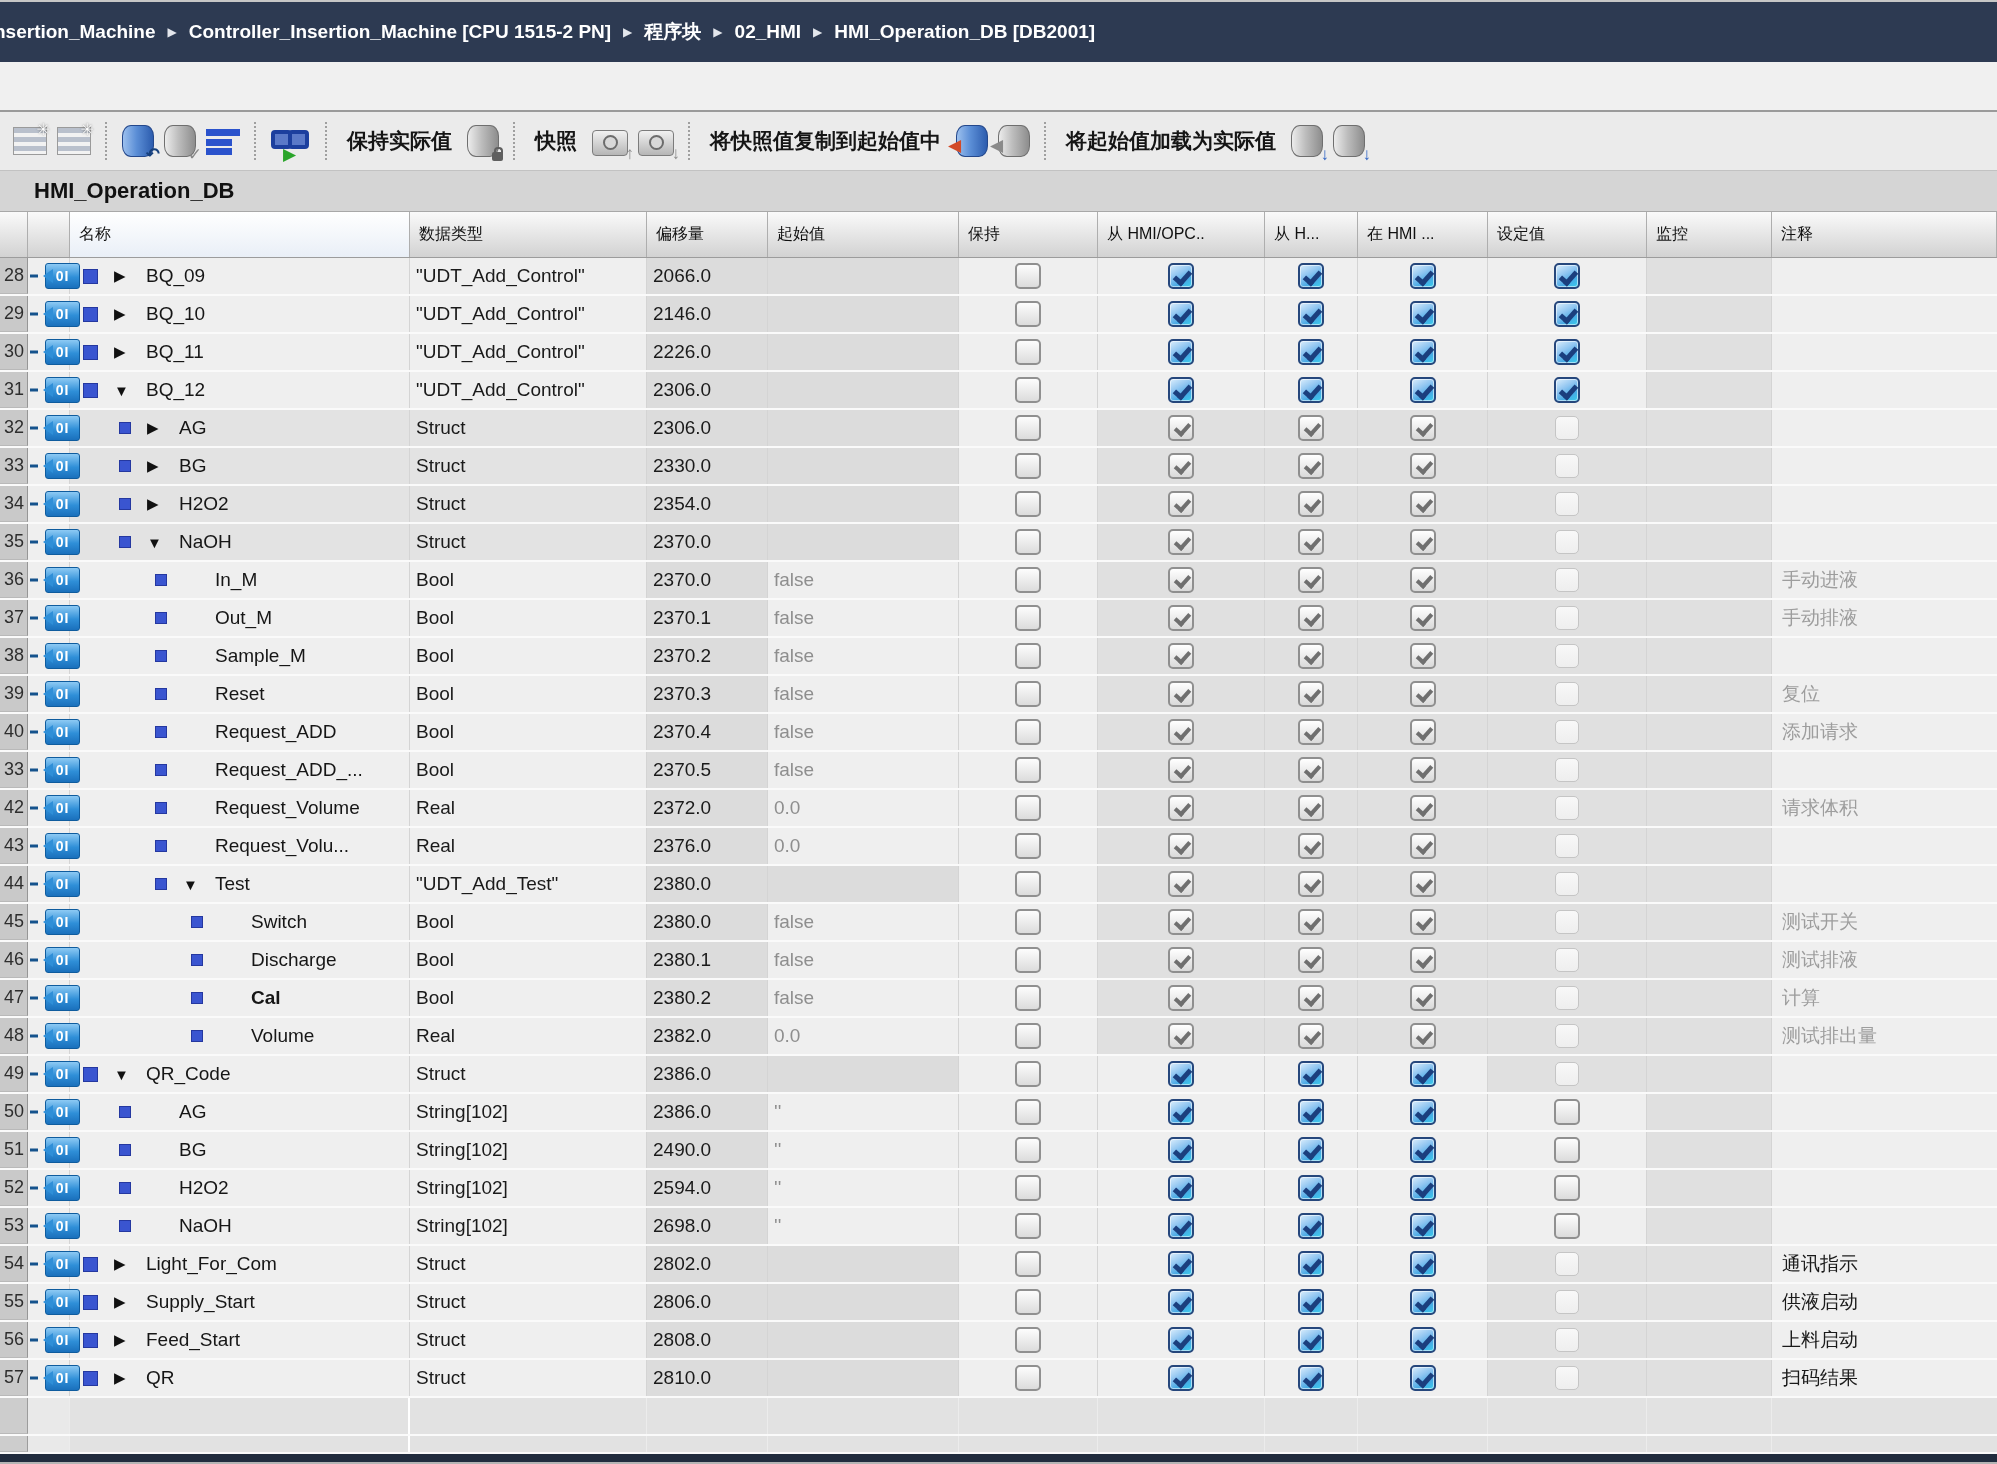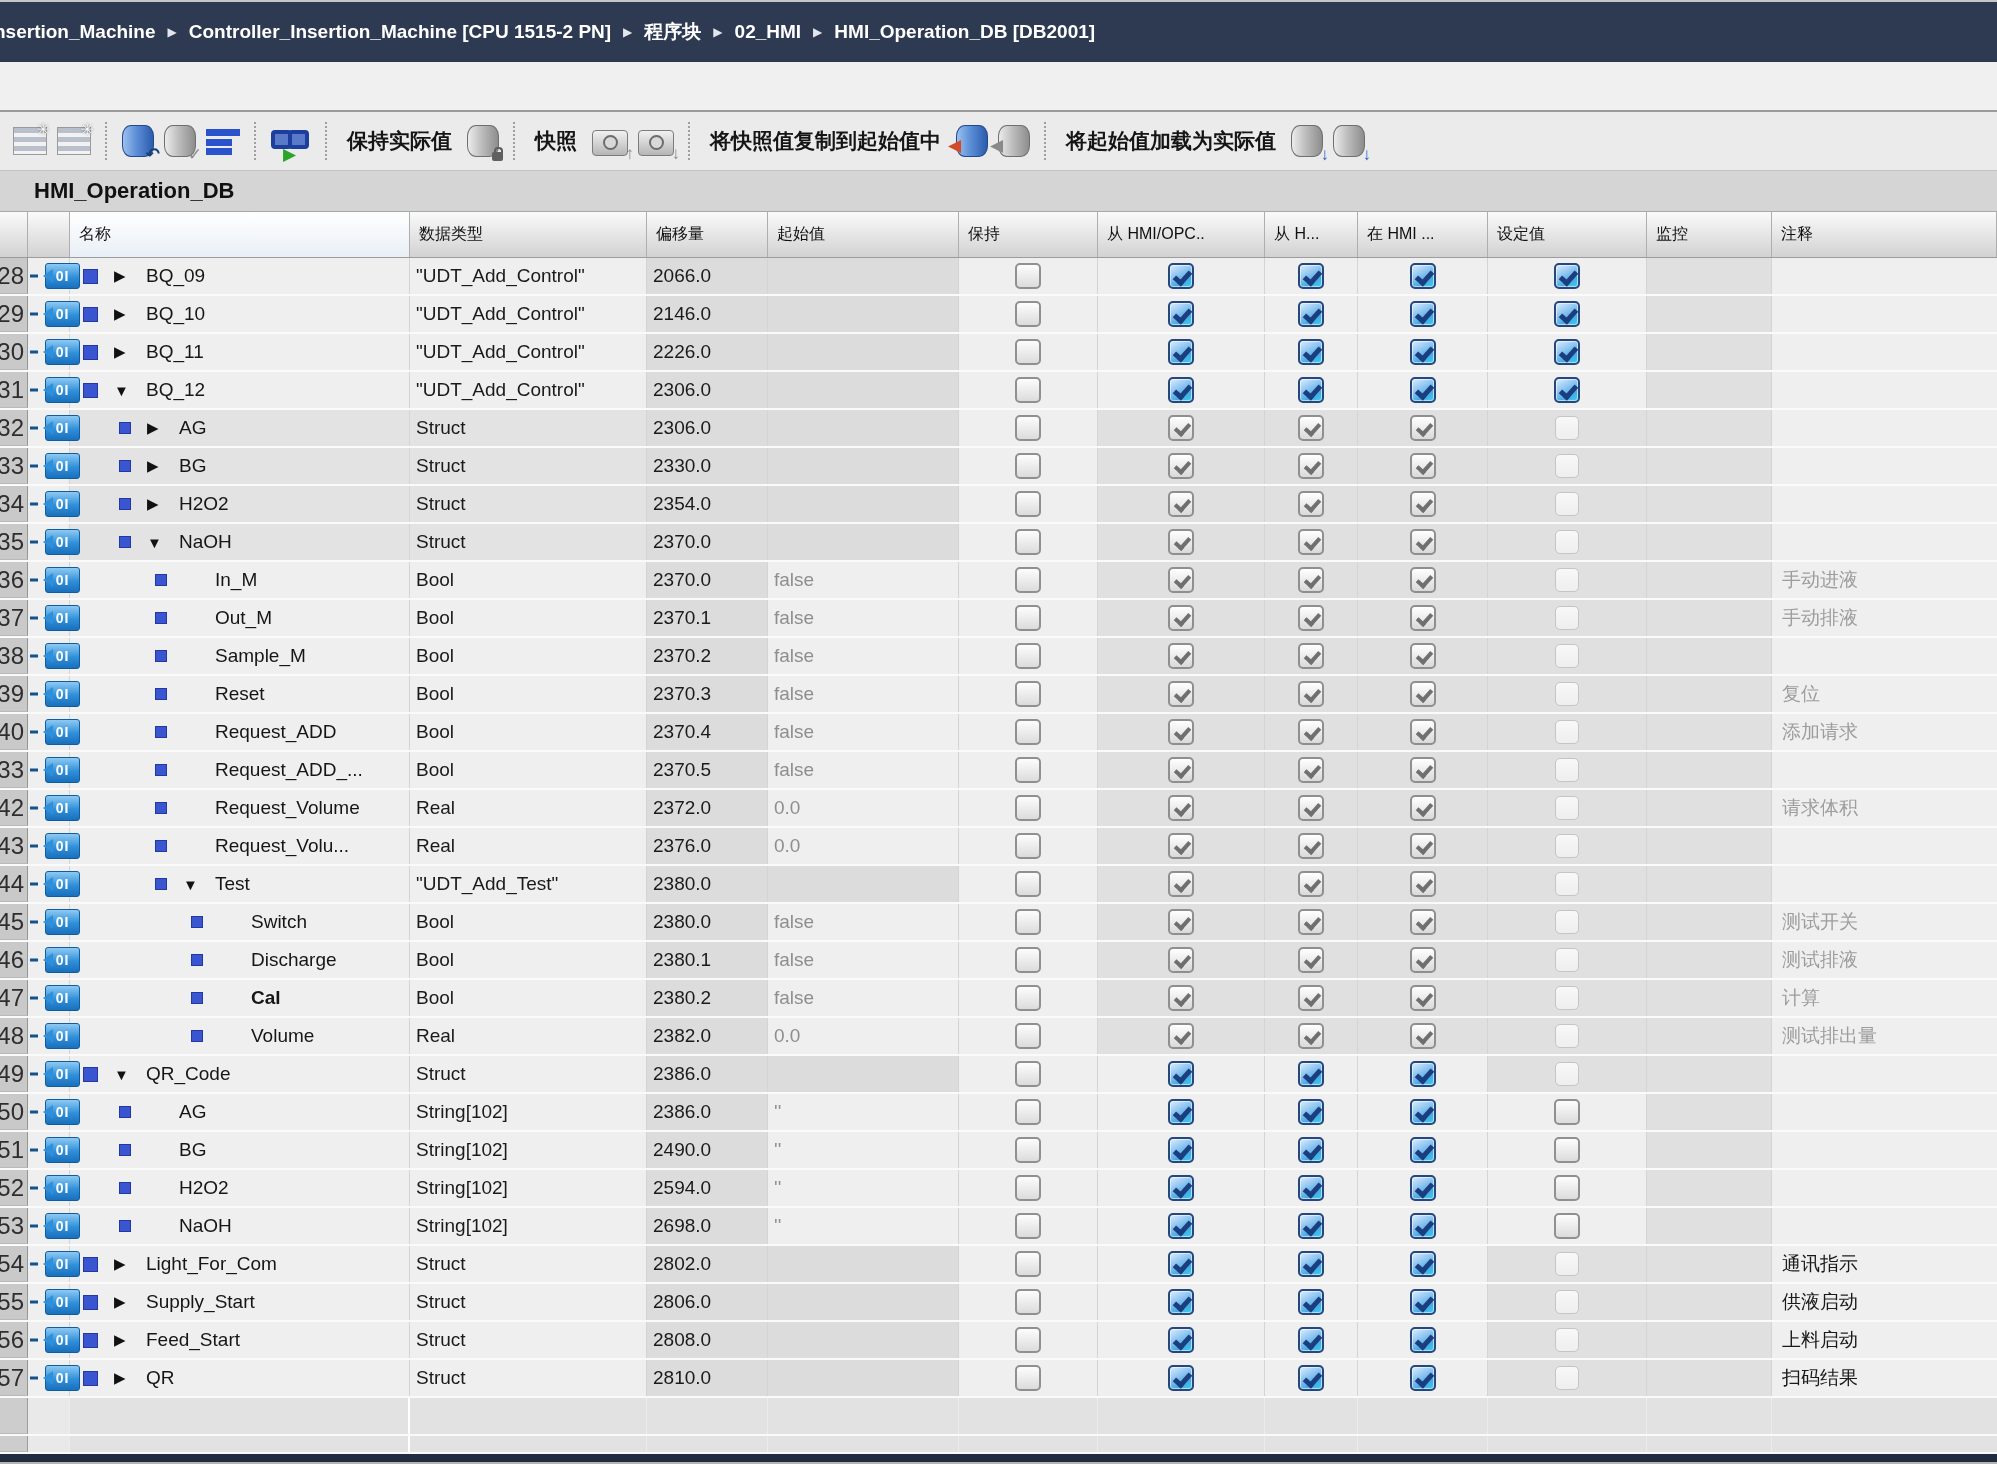--- a/index.html
+++ b/index.html
@@ -42,21 +42,21 @@
   .dbtitle{font-size:22px;font-weight:bold;color:#111;margin-left:34px;}
 
   
   .grid{display:grid;grid-template-columns:28px 42px 340px 237px 121px 191px 139px 167px 93px 130px 159px 125px 1fr;}
   .hrow{height:45px;background:linear-gradient(#fafafa,#d2d2d2);border-top:1px solid #a8a8a8;border-bottom:1px solid #9c9c9c;}
   .hcell{display:flex;align-items:center;font-size:16px;color:#101010;border-right:1px solid #aeaeae;padding:0 9px;overflow:hidden;white-space:nowrap;box-sizing:border-box;}
   .hname{background:linear-gradient(#ffffff,#e9eff7);}
 
   .trow{height:38px;background:#efefef;border-bottom:2px solid #fafafa;box-sizing:border-box;}
   .cell{display:flex;align-items:center;font-size:19px;color:#1a1a1a;border-right:1px solid #d4d4d4;overflow:hidden;white-space:nowrap;box-sizing:border-box;padding:0 6px;}
-  .c-num{background:#c9c9c9;border-right:1px solid #969696;border-bottom:1px solid #b9b9b9;justify-content:flex-end;padding-right:3px;color:#2e2e2e;font-size:24px;}
+  .c-num{background:#c9c9c9;border-right:1px solid #969696;border-bottom:1px solid #b9b9b9;justify-content:flex-end;padding-right:3px;color:#2e2e2e;font-size:18px;}
   .c-icon{justify-content:flex-start;padding-left:10px;overflow:visible;}
   .c-name{padding:0;}
   .c-off{background:#dcdcdc;}
   .c-start{color:#8e8e8e;}
   .nostart{background:#dcdcdc;}
   .c-cb{justify-content:center;}
   .dis{background:#e0e0e0;}
   .c-mon{background:#e0e0e0;}
   .c-com{border-right:none;padding-left:10px;}
   .inh{color:#9d9d9d;}

